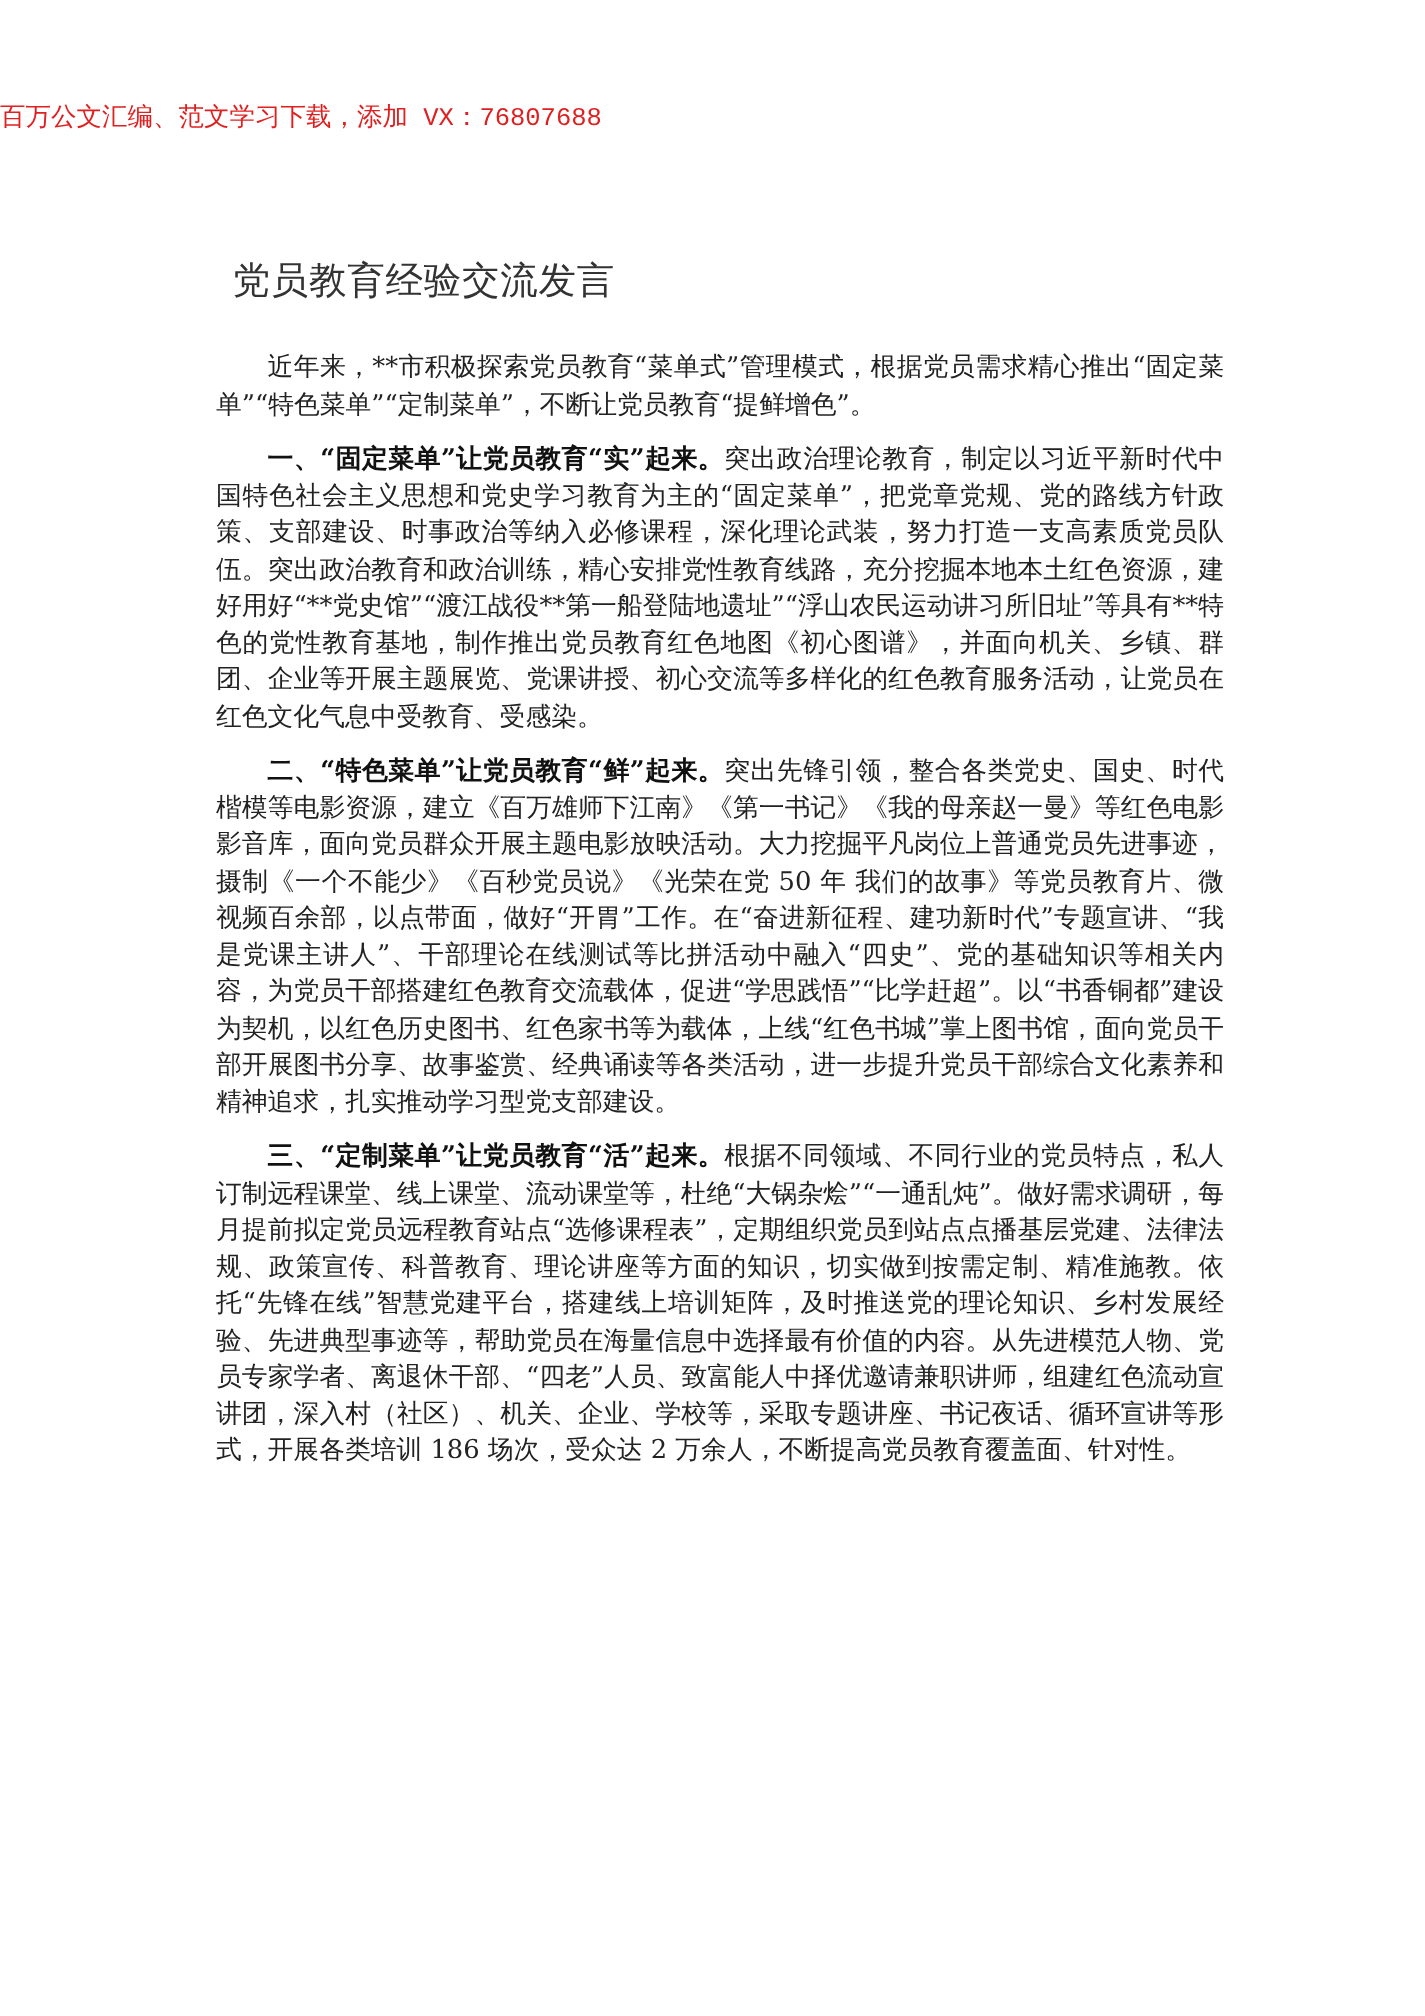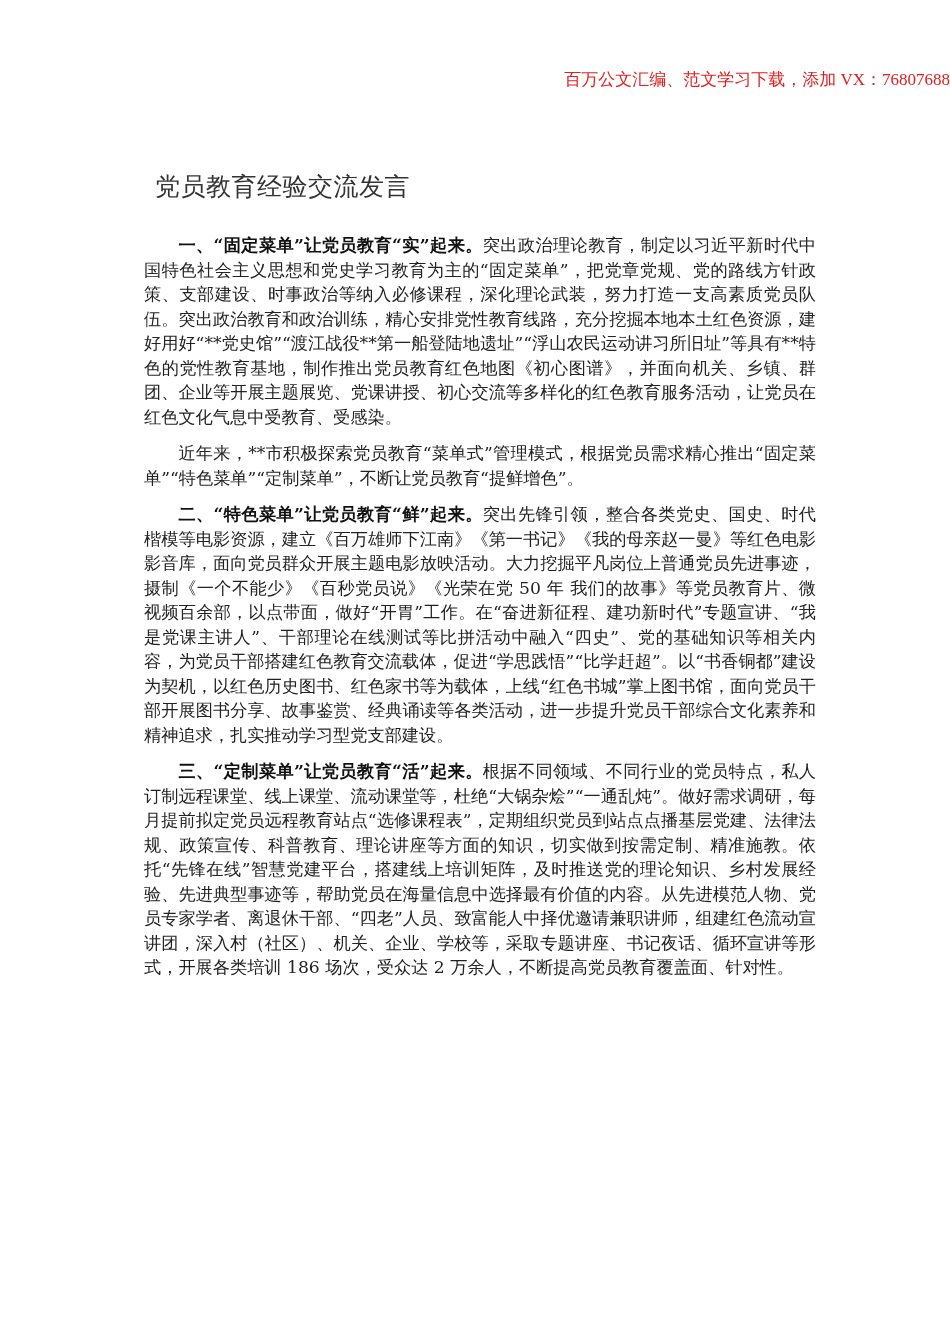--- a/index.html
+++ b/index.html
@@ -1,21 +1,21 @@
 <!DOCTYPE html>
 <html><head>
 <meta charset="utf-8">
 <style>
   html, body { margin: 0; padding: 0; background: #ffffff; }
   body { width: 950px; height: 1344px; position: relative; overflow: hidden; }
   .page { position: absolute; left: 0; top: 0; width: 950px; height: 1344px; background: #fff; }
   .banner {
     position: absolute; left: 0; right: 0; top: 68px;
-    text-align: right; color: #e02020;
-    font-family: Liberation Serif, serif; font-size: 17px; line-height: 24px;
+    text-align: left; color: #e02020;
+    font-family: Liberation Mono, monospace; font-size: 17px; line-height: 24px;
   }
   .title {
     position: absolute; left: 143px; top: 158px;
     font-family: "DejaVu Sans", sans-serif; font-size: 25px; color: #333;
     letter-spacing: 0.5px; font-weight: normal; margin: 12px;
   }
   .body {
     position: absolute; left: 144px; top: 233px; width: 672px;
     font-family: "DejaVu Serif", serif; font-size: 17.2px; line-height: 24.5px;
     color: #222; text-align: justify;
@@ -24,24 +24,24 @@
   .body .head { font-weight: bold; color: #111; }
 </style>
 </head>
 <body>
 
 <div class="page">
   <div class="banner">百万公文汇编、范文学习下载，添加 VX：76807688</div>
   <h1 class="title">党员教育经验交流发言</h1>
   <div class="body">
     <p>
-      <span class="head">一、“固定菜单”让党员教育“实”起来。</span><span>突出政治理论教育，制定以习近平新时代中国特色社会主义思想和党史学习教育为主的“固定菜单”，把党章党规、党的路线方针政策、支部建设、时事政治等纳入必修课程，深化理论武装，努力打造一支高素质党员队伍。突出政治教育和政治训练，精心安排党性教育线路，充分挖掘本地本土红色资源，建好用好“**党史馆”“渡江战役**第一船登陆地遗址”“浮山农民运动讲习所旧址”等具有**特色的党性教育基地，制作推出党员教育红色地图《初心图谱》，并面向机关、乡镇、群团、企业等开展主题展览、党课讲授、初心交流等多样化的红色教育服务活动，让党员在红色文化气息中受教育、受感染。</span>
+      <span class="head"></span><span>近年来，**市积极探索党员教育“菜单式”管理模式，根据党员需求精心推出“固定菜单”“特色菜单”“定制菜单”，不断让党员教育“提鲜增色”。</span>
     </p>
     <p>
-      <span class="head"></span><span>近年来，**市积极探索党员教育“菜单式”管理模式，根据党员需求精心推出“固定菜单”“特色菜单”“定制菜单”，不断让党员教育“提鲜增色”。</span>
+      <span class="head">一、“固定菜单”让党员教育“实”起来。</span><span>突出政治理论教育，制定以习近平新时代中国特色社会主义思想和党史学习教育为主的“固定菜单”，把党章党规、党的路线方针政策、支部建设、时事政治等纳入必修课程，深化理论武装，努力打造一支高素质党员队伍。突出政治教育和政治训练，精心安排党性教育线路，充分挖掘本地本土红色资源，建好用好“**党史馆”“渡江战役**第一船登陆地遗址”“浮山农民运动讲习所旧址”等具有**特色的党性教育基地，制作推出党员教育红色地图《初心图谱》，并面向机关、乡镇、群团、企业等开展主题展览、党课讲授、初心交流等多样化的红色教育服务活动，让党员在红色文化气息中受教育、受感染。</span>
     </p>
     <p>
       <span class="head">二、“特色菜单”让党员教育“鲜”起来。</span><span>突出先锋引领，整合各类党史、国史、时代楷模等电影资源，建立《百万雄师下江南》《第一书记》《我的母亲赵一曼》等红色电影影音库，面向党员群众开展主题电影放映活动。大力挖掘平凡岗位上普通党员先进事迹，摄制《一个不能少》《百秒党员说》《光荣在党 50 年 我们的故事》等党员教育片、微视频百余部，以点带面，做好“开胃”工作。在“奋进新征程、建功新时代”专题宣讲、“我是党课主讲人”、干部理论在线测试等比拼活动中融入“四史”、党的基础知识等相关内容，为党员干部搭建红色教育交流载体，促进“学思践悟”“比学赶超”。以“书香铜都”建设为契机，以红色历史图书、红色家书等为载体，上线“红色书城”掌上图书馆，面向党员干部开展图书分享、故事鉴赏、经典诵读等各类活动，进一步提升党员干部综合文化素养和精神追求，扎实推动学习型党支部建设。</span>
     </p>
     <p>
       <span class="head">三、“定制菜单”让党员教育“活”起来。</span><span>根据不同领域、不同行业的党员特点，私人订制远程课堂、线上课堂、流动课堂等，杜绝“大锅杂烩”“一通乱炖”。做好需求调研，每月提前拟定党员远程教育站点“选修课程表”，定期组织党员到站点点播基层党建、法律法规、政策宣传、科普教育、理论讲座等方面的知识，切实做到按需定制、精准施教。依托“先锋在线”智慧党建平台，搭建线上培训矩阵，及时推送党的理论知识、乡村发展经验、先进典型事迹等，帮助党员在海量信息中选择最有价值的内容。从先进模范人物、党员专家学者、离退休干部、“四老”人员、致富能人中择优邀请兼职讲师，组建红色流动宣讲团，深入村（社区）、机关、企业、学校等，采取专题讲座、书记夜话、循环宣讲等形式，开展各类培训 186 场次，受众达 2 万余人，不断提高党员教育覆盖面、针对性。</span>
     </p>
   </div>
 </div>
 

